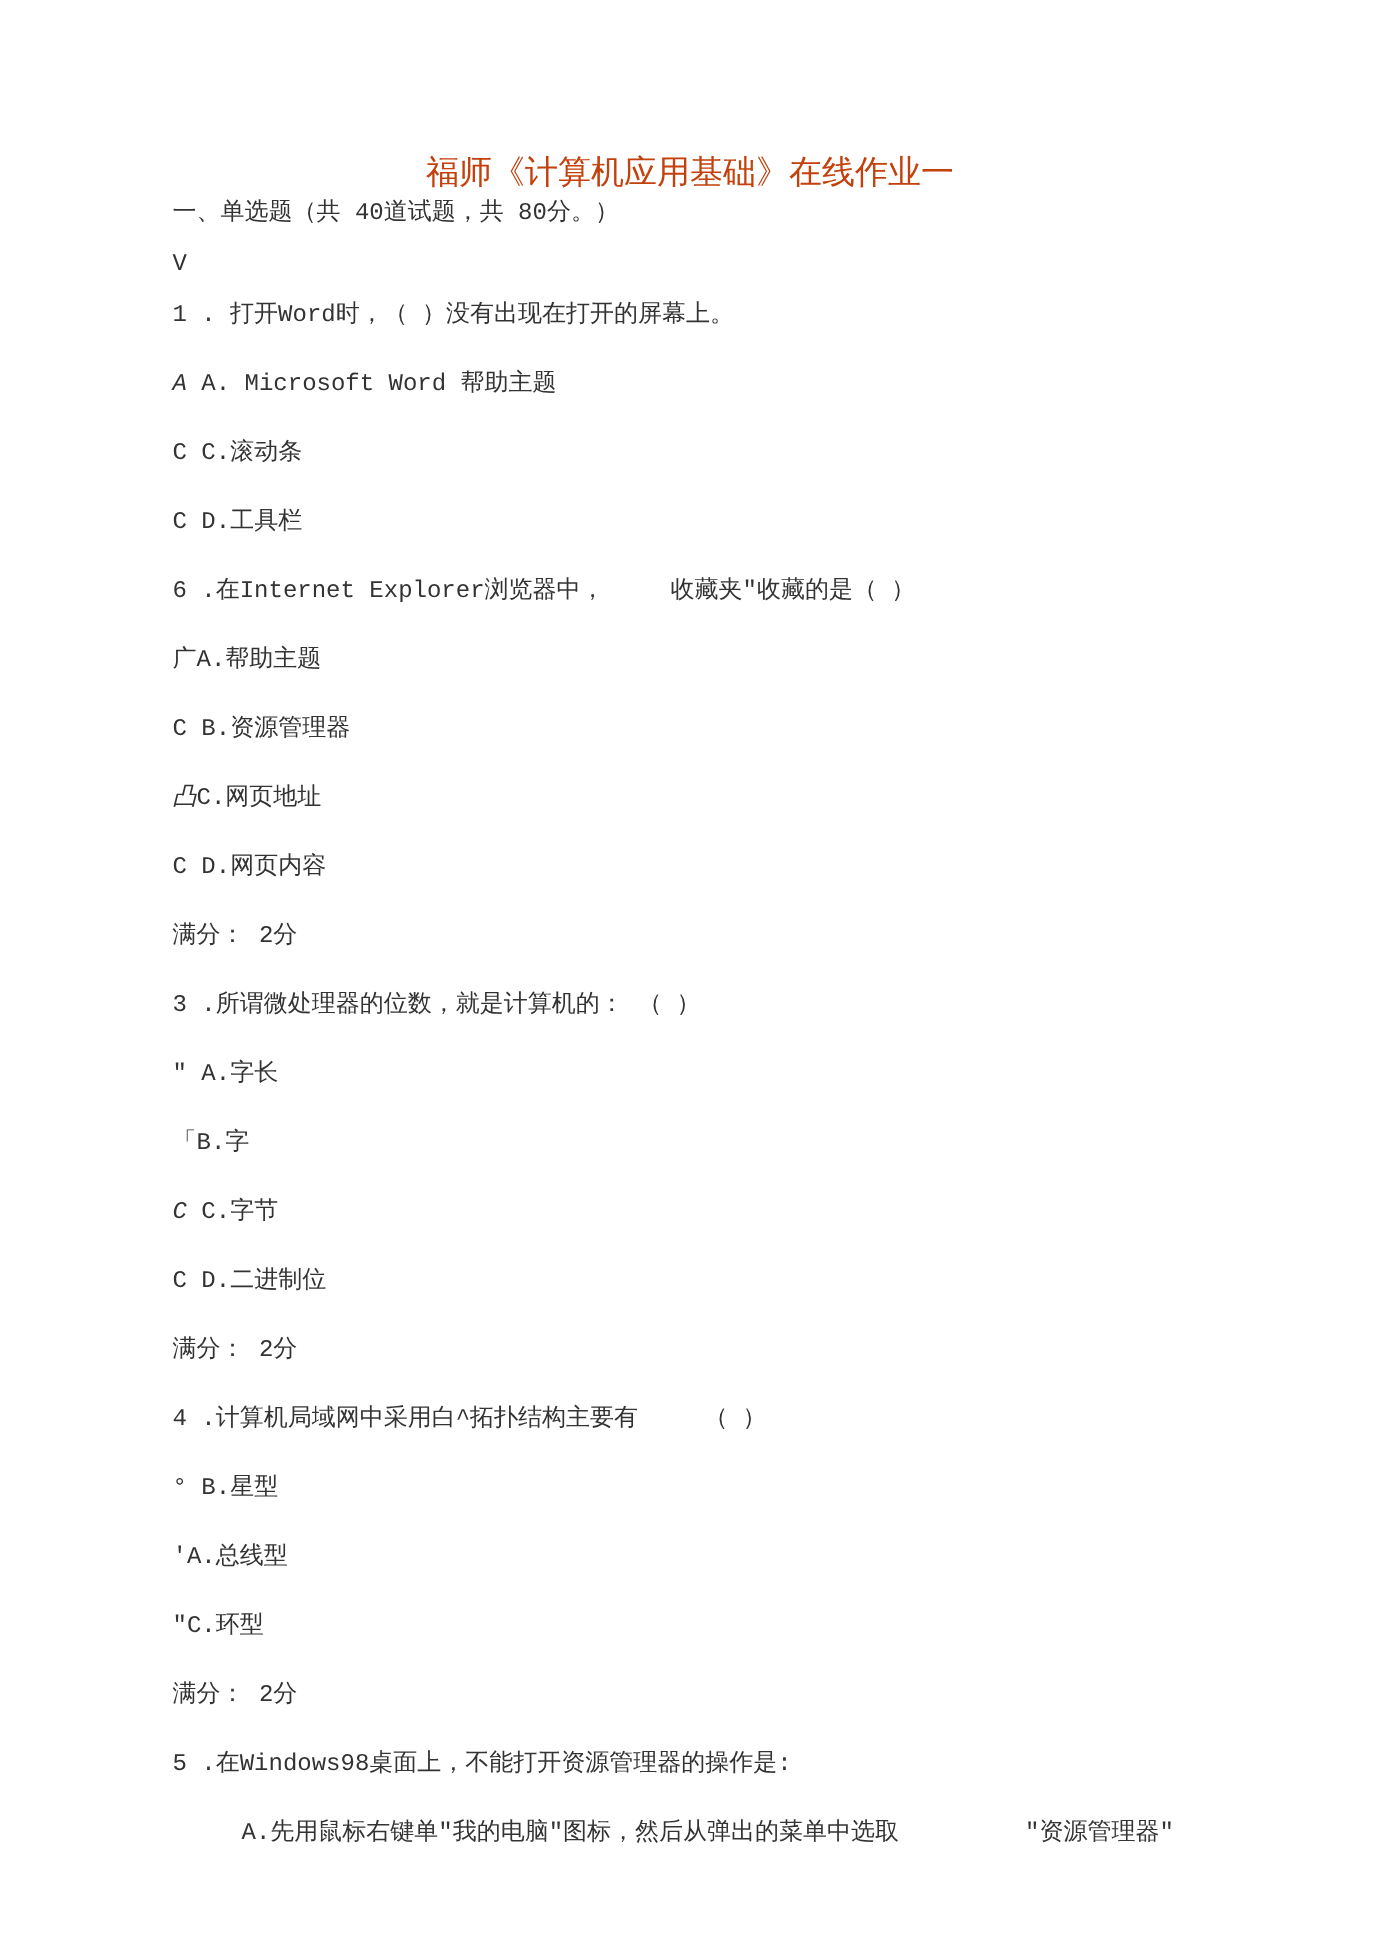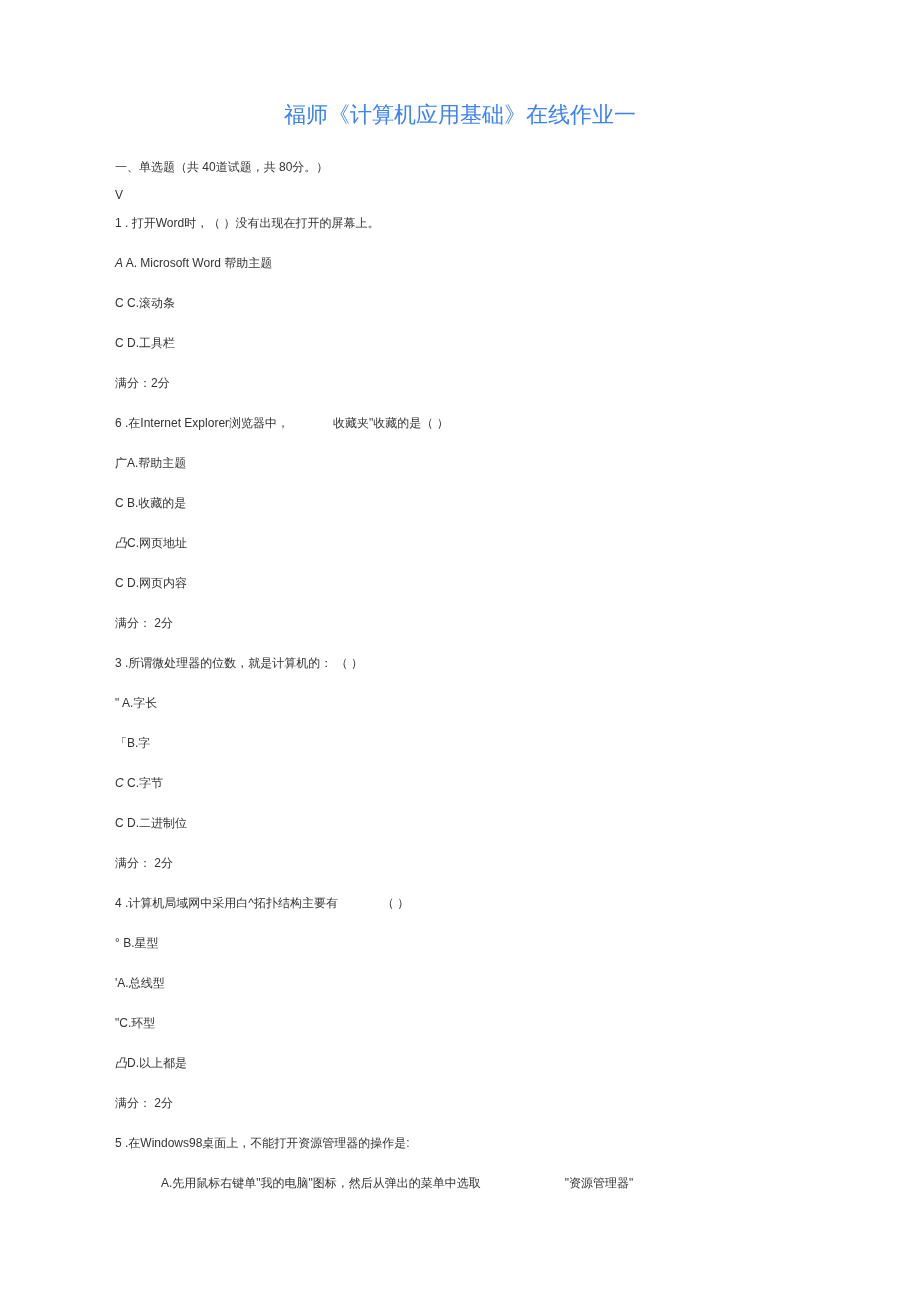--- a/index.html
+++ b/index.html
@@ -11,30 +11,29 @@
       color: #333;
     }
     .page {
       padding: 100px 115px 40px 115px;
       box-sizing: border-box;
     }
     .title {
       text-align: center;
       font-size: 22px;
       font-weight: normal;
-      margin-bottom: 28px;
-      color: #3b82f6;
+      color: #c2410c;
       font-family: "SimSun", "宋体", serif;
     }
     .line {
-      font-size: 12px;
+      font-size: 16px;
       line-height: 1.5;
       margin-bottom: 22px;
       color: #333;
-      font-family: Liberation Sans, sans-serif;
+      font-family: Liberation Mono, monospace;
     }
     .line.tight {
       margin-bottom: 10px;
     }
     .indent {
       padding-left: 46px;
     }
     .special {
       font-style: italic;
     }
@@ -62,31 +61,30 @@
     <span>A. Microsoft Word 帮助主题</span>
   </div>
   <div class="line">
     <span>C</span>
     <span>C.滚动条</span>
   </div>
   <div class="line">
     <span>C</span>
     <span>D.工具栏</span>
   </div>
-  <div class="line">满分：2分</div>
 
   <div class="line">
     <span>6  .在Internet Explorer浏览器中，</span><span class="spaced-gap"></span><span>收藏夹"收藏的是（ ）</span>
   </div>
   <div class="line">
     <span>广</span><span>A.帮助主题</span>
   </div>
   <div class="line">
     <span>C</span>
-    <span>B.收藏的是</span>
+    <span>B.资源管理器</span>
   </div>
   <div class="line">
     <span class="special">凸</span><span>C.网页地址</span>
   </div>
   <div class="line">
     <span>C</span>
     <span>D.网页内容</span>
   </div>
   <div class="line">满分： 2分</div>
 
@@ -114,23 +112,20 @@
   <div class="line">
     <span>°</span>
     <span>B.星型</span>
   </div>
   <div class="line">
     <span>'</span><span>A.总线型</span>
   </div>
   <div class="line">
     <span>"</span><span>C.环型</span>
   </div>
-  <div class="line">
-    <span class="special">凸</span><span>D.以上都是</span>
-  </div>
   <div class="line">满分： 2分</div>
 
   <div class="line">5  .在Windows98桌面上，不能打开资源管理器的操作是:</div>
   <div class="line indent">
     <span>A.先用鼠标右键单"我的电脑"图标，然后从弹出的菜单中选取</span><span class="spaced-gap-lg"></span><span>"资源管理器"</span>
   </div>
 
 </div>
 
 </body></html>

